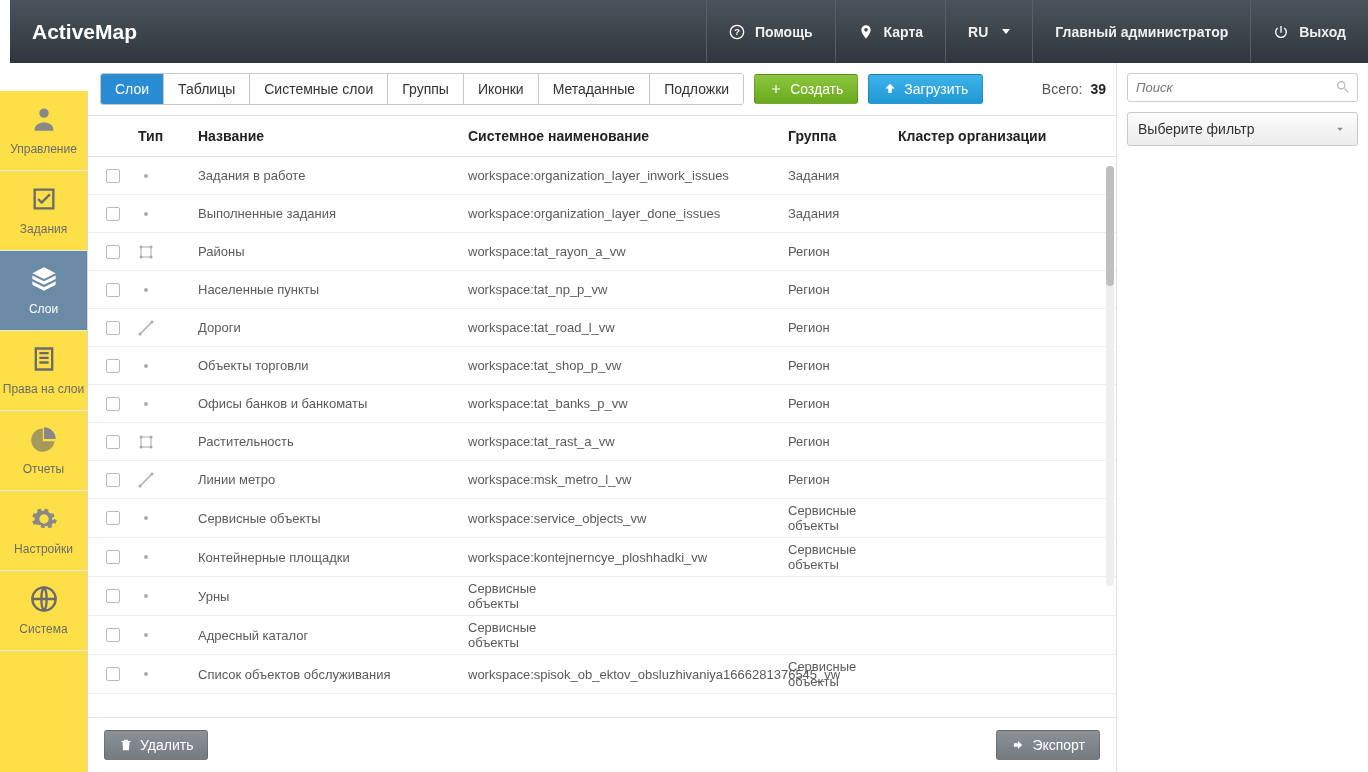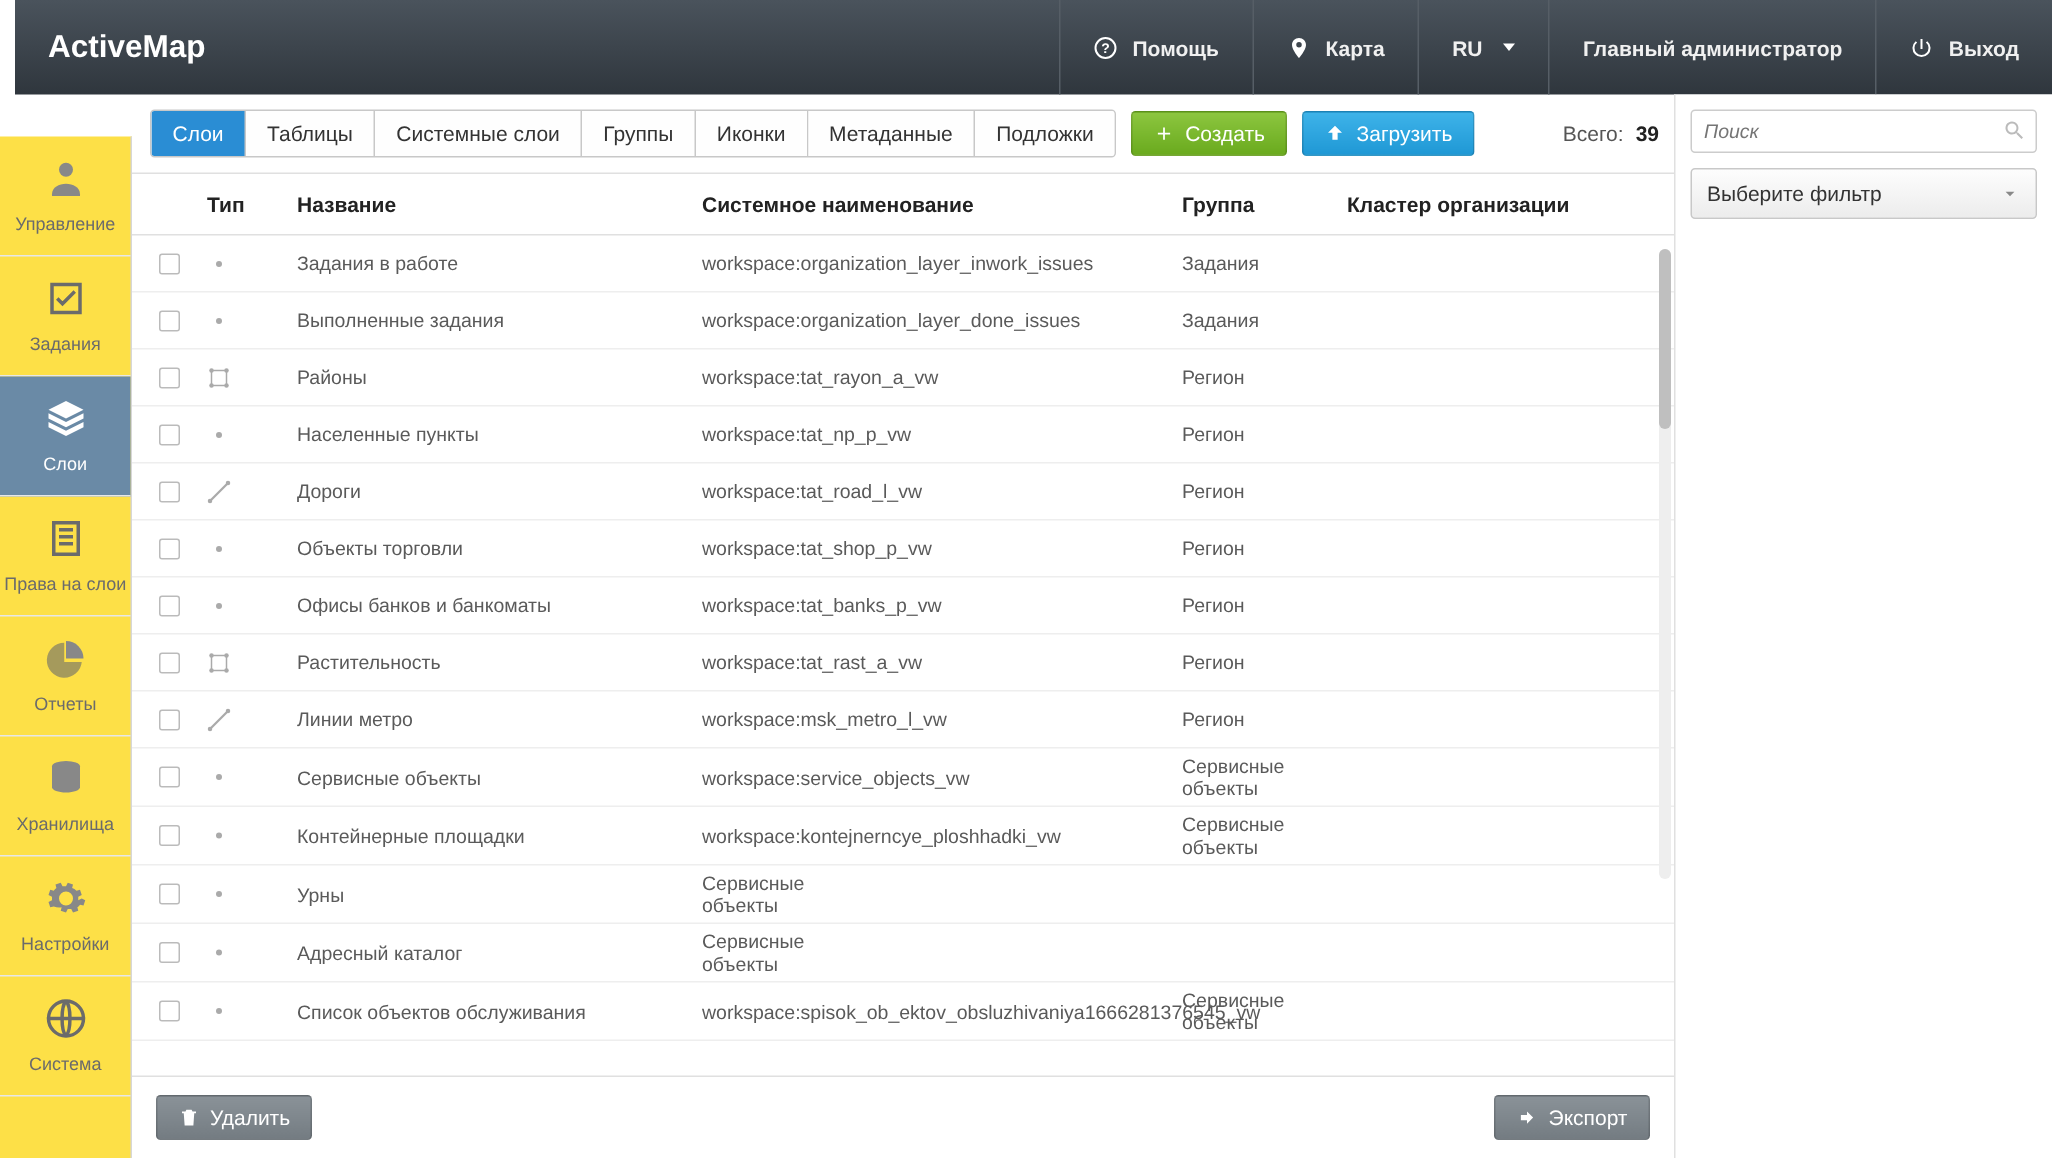--- a/index.html
+++ b/index.html
@@ -130,28 +130,20 @@
           <path d="M8 7h8M8 11h8M8 15h8" stroke="currentColor" stroke-width="2"></path>
         </svg></span>
       <span>Права на слои</span>
     </div>
     <div class="side-item">
       <span><svg viewBox="0 0 24 24">
           <path d="M12 2v10h10A10 10 0 0 0 12 2z"></path>
           <path d="M11 3a10 10 0 1 0 10 11H11V3z" fill="currentColor" opacity="0.6"></path>
         </svg></span>
       <span>Отчеты</span>
-    </div>
-    <div class="side-item">
-      <span><svg viewBox="0 0 24 24">
-          <ellipse cx="12" cy="5" rx="8" ry="3"></ellipse>
-          <path d="M4 5v6c0 1.7 3.6 3 8 3s8-1.3 8-3V5"></path>
-          <path d="M4 11v6c0 1.7 3.6 3 8 3s8-1.3 8-3v-6"></path>
-        </svg></span>
-      <span>Хранилища</span>
     </div>
     <div class="side-item">
       <span><svg viewBox="0 0 24 24">
           <path d="M12 8a4 4 0 1 0 0 8 4 4 0 0 0 0-8zm9 4l2 1-1 3-2-.5a8 8 0 0 1-1.5 1.5l.5 2-3 1-1-2h-2l-1 2-3-1 .5-2A8 8 0 0 1 5 16.5L3 17l-1-3 2-1v-2l-2-1 1-3 2 .5A8 8 0 0 1 6.5 6L6 4l3-1 1 2h2l1-2 3 1-.5 2A8 8 0 0 1 18 7.5l2-.5 1 3-2 1v2z"></path>
         </svg></span>
       <span>Настройки</span>
     </div>
     <div class="side-item">
       <span><svg viewBox="0 0 24 24">
           <circle cx="12" cy="12" r="10" fill="none" stroke="currentColor" stroke-width="2"></circle>

